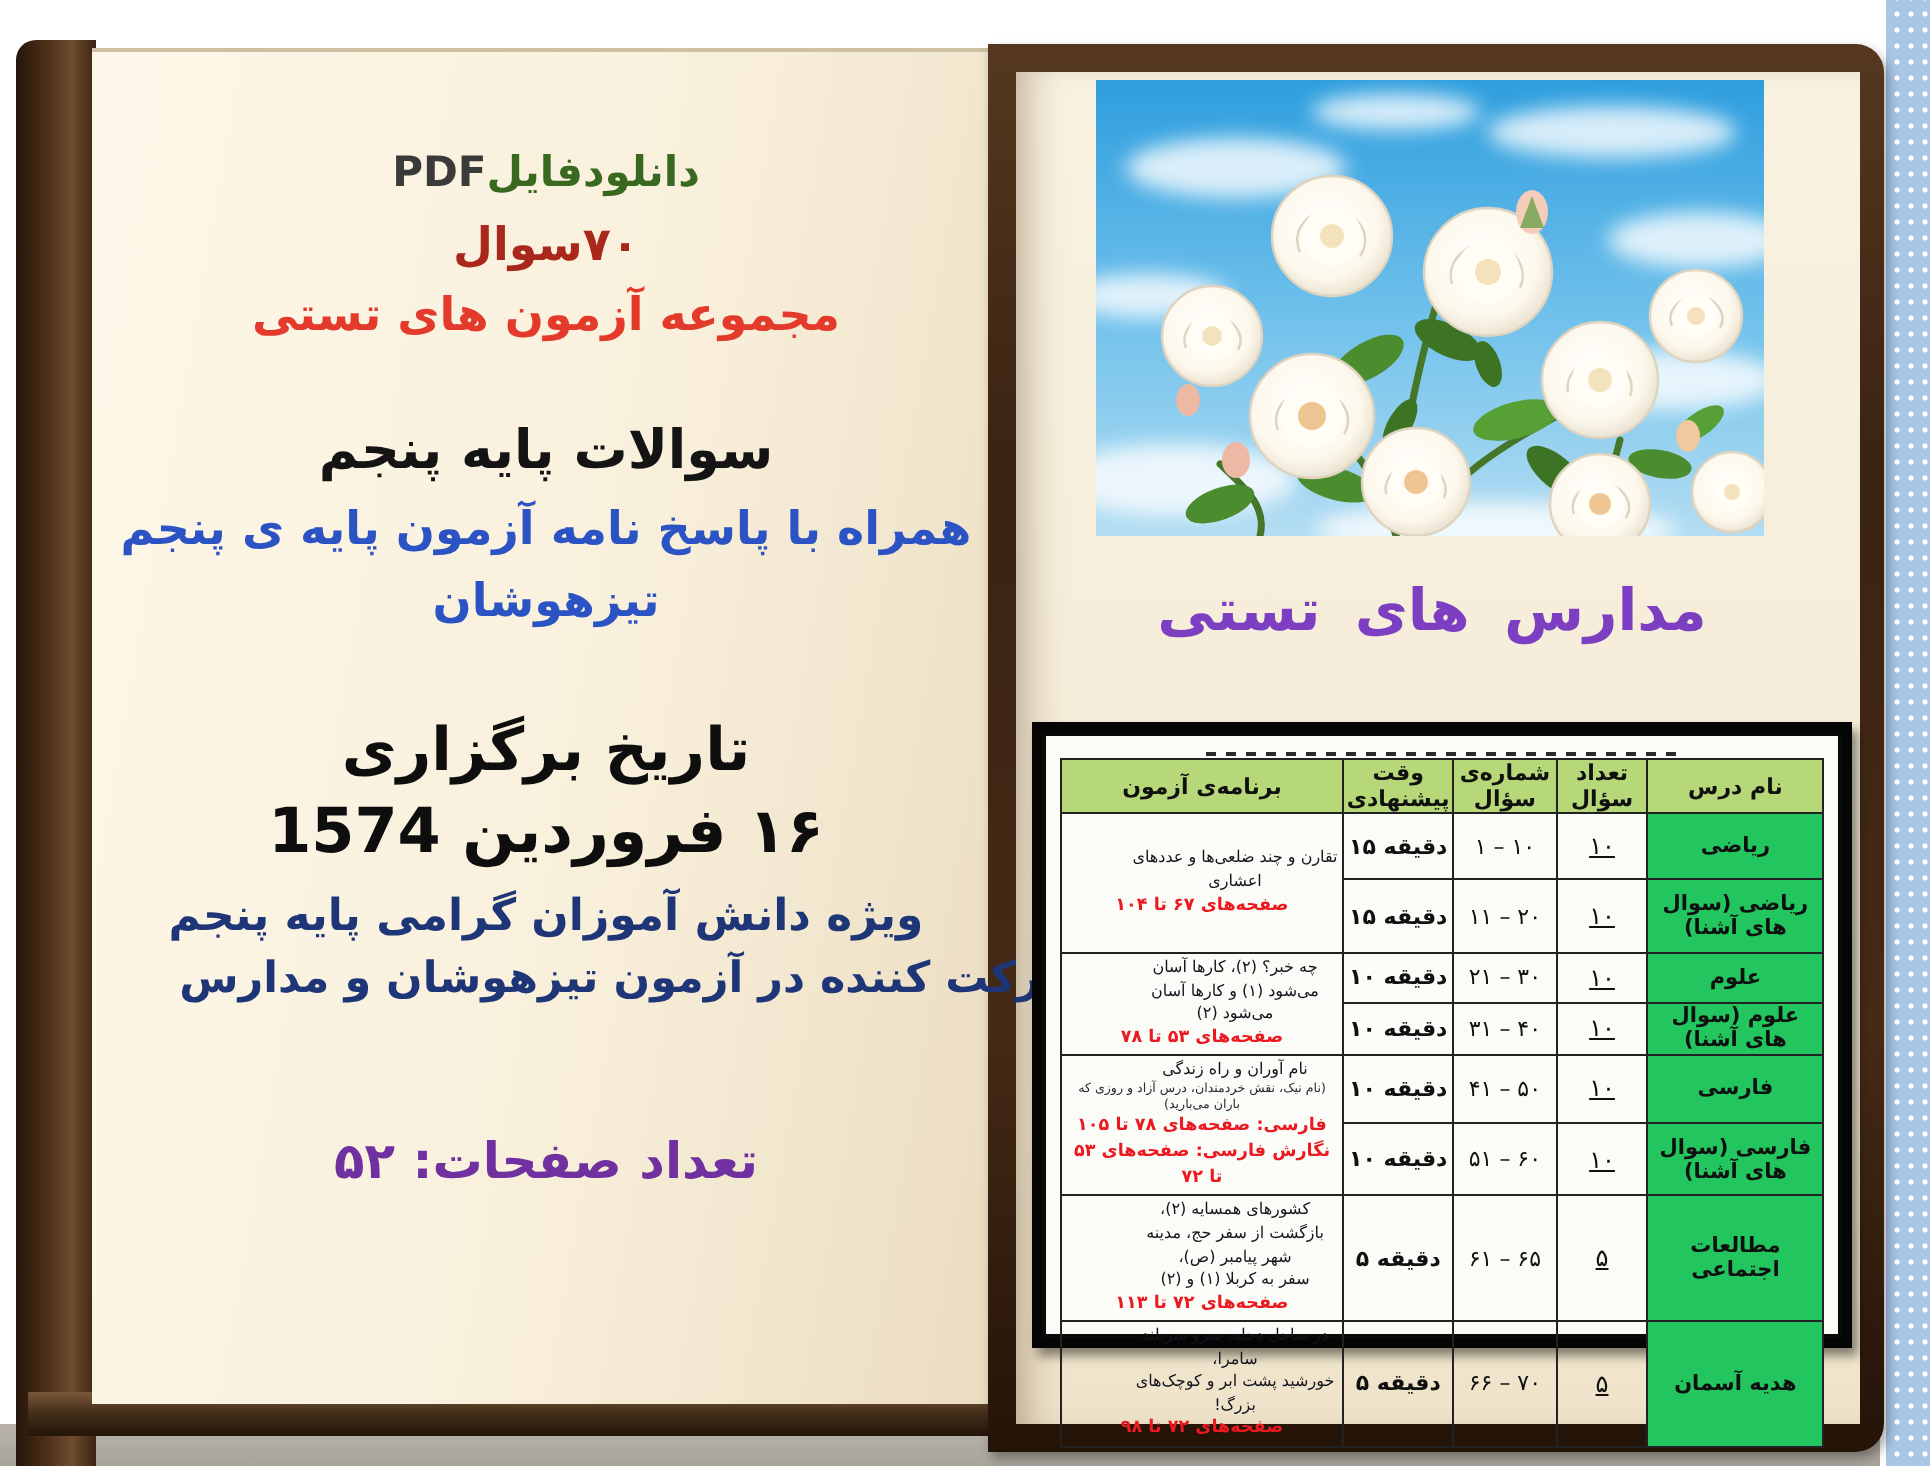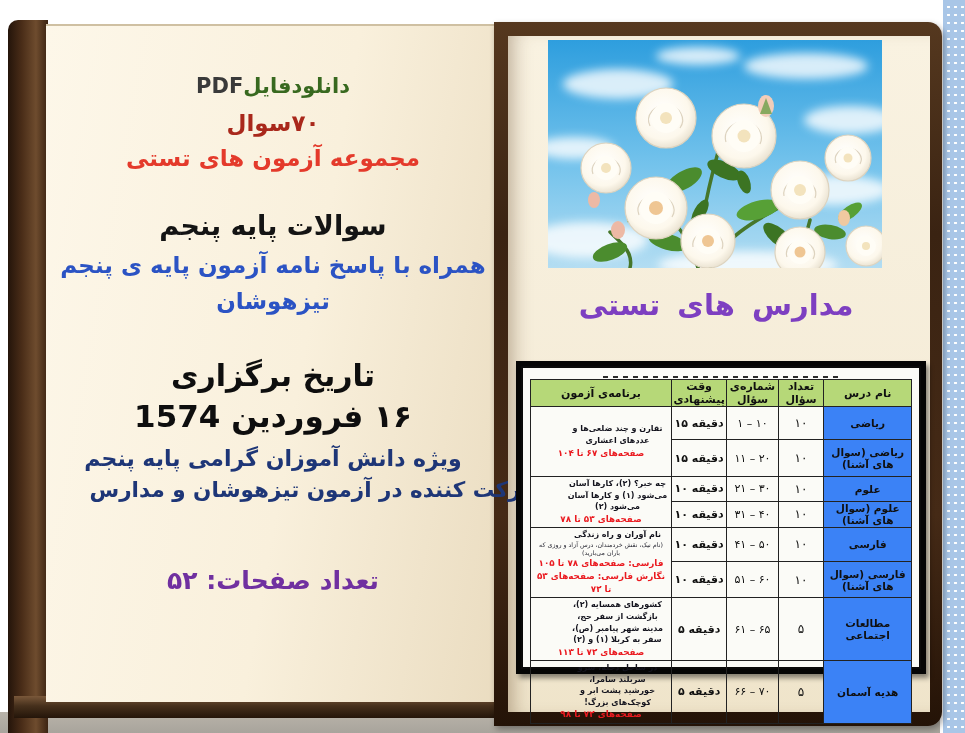--- a/index.html
+++ b/index.html
@@ -62,26 +62,26 @@
     box-shadow:3px 4px 5px rgba(0,0,0,.45);}
   .table-frame-inner{width:100%;height:100%;background:#fbfbf7;border:2px solid #0a0a0a;
     box-sizing:border-box;padding:4px 7px 5px 7px;}
   .clipped-marks{height:6px;margin:0 auto 1px auto;width:62%;overflow:hidden;
     background:repeating-linear-gradient(90deg,#2b2b2b 0 5px,transparent 5px 10px);
     background-size:100% 2.5px;background-repeat:no-repeat;background-position:0 100%;}
   table.schedule{width:100%;height:284px;border-collapse:collapse;direction:rtl;table-layout:fixed;}
   .schedule th,.schedule td{border:1.6px solid #222;text-align:center;vertical-align:middle;
     padding:0 0;overflow:hidden;}
   .schedule th{background:#b6d878;font-size:11px;font-weight:bold;color:#101010;height:24px;}
-  td.name{background:#3b82f6;font-size:10.5px;font-weight:bold;color:#101010;}
-  td.count{font-size:12px;color:#101010;}
+  td.name{background:#22c55e;font-size:10.5px;font-weight:bold;color:#101010;}
+  td.count{font-size:12px;color:#101010;text-decoration:underline;}
   td.range{direction:ltr;font-size:11px;color:#101010;}
   td.time{direction:ltr;font-size:11px;font-weight:bold;color:#101010;}
   td.program{padding:1px 2px;}
-  .prog-black{color:#14141e;font-weight:bold;font-size:8px;line-height:1.45;margin-left:33px;}
+  .prog-black{color:#14141e;font-weight:normal;font-size:8px;line-height:1.45;margin-left:33px;}
   .prog-tiny{color:#2a2a35;font-size:6.3px;line-height:1.3;}
   .prog-red{color:#ea1a20;font-weight:bold;font-size:8.8px;line-height:1.5;}
   .col-name{width:23%;}.col-count{width:12%;}.col-range{width:13.5%;}
   .col-time{width:14.5%;}.col-prog{width:37%;}
   tr.r1{height:33px;}tr.r2{height:37px;}tr.r3{height:24px;}tr.r4{height:24px;}
   tr.r5{height:30px;}tr.r6{height:33px;}tr.r7{height:45px;}tr.r8{height:38px;}
 </style>
 </head>
 <body>
 

